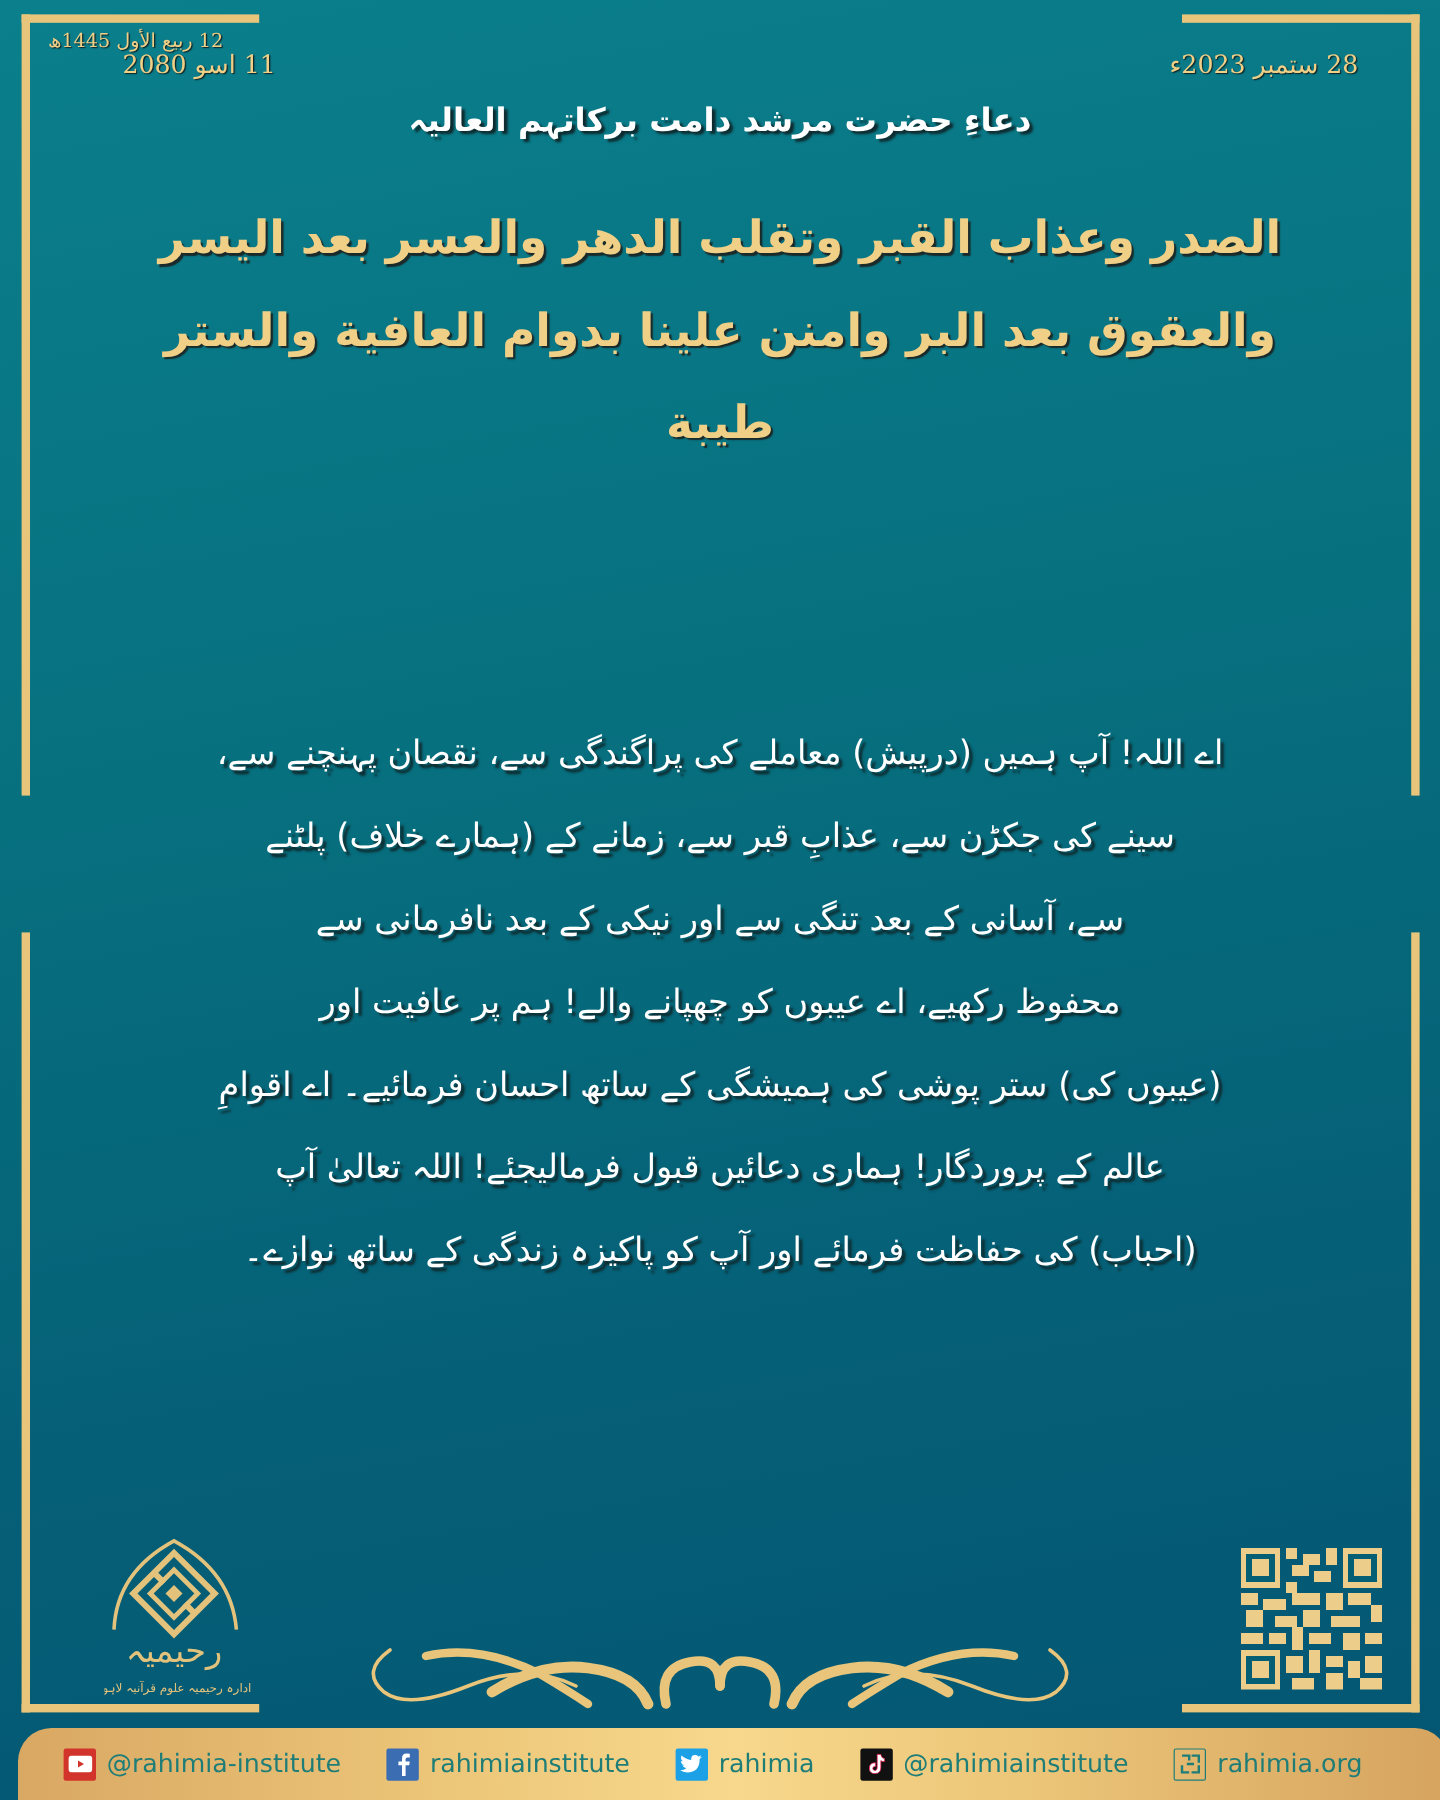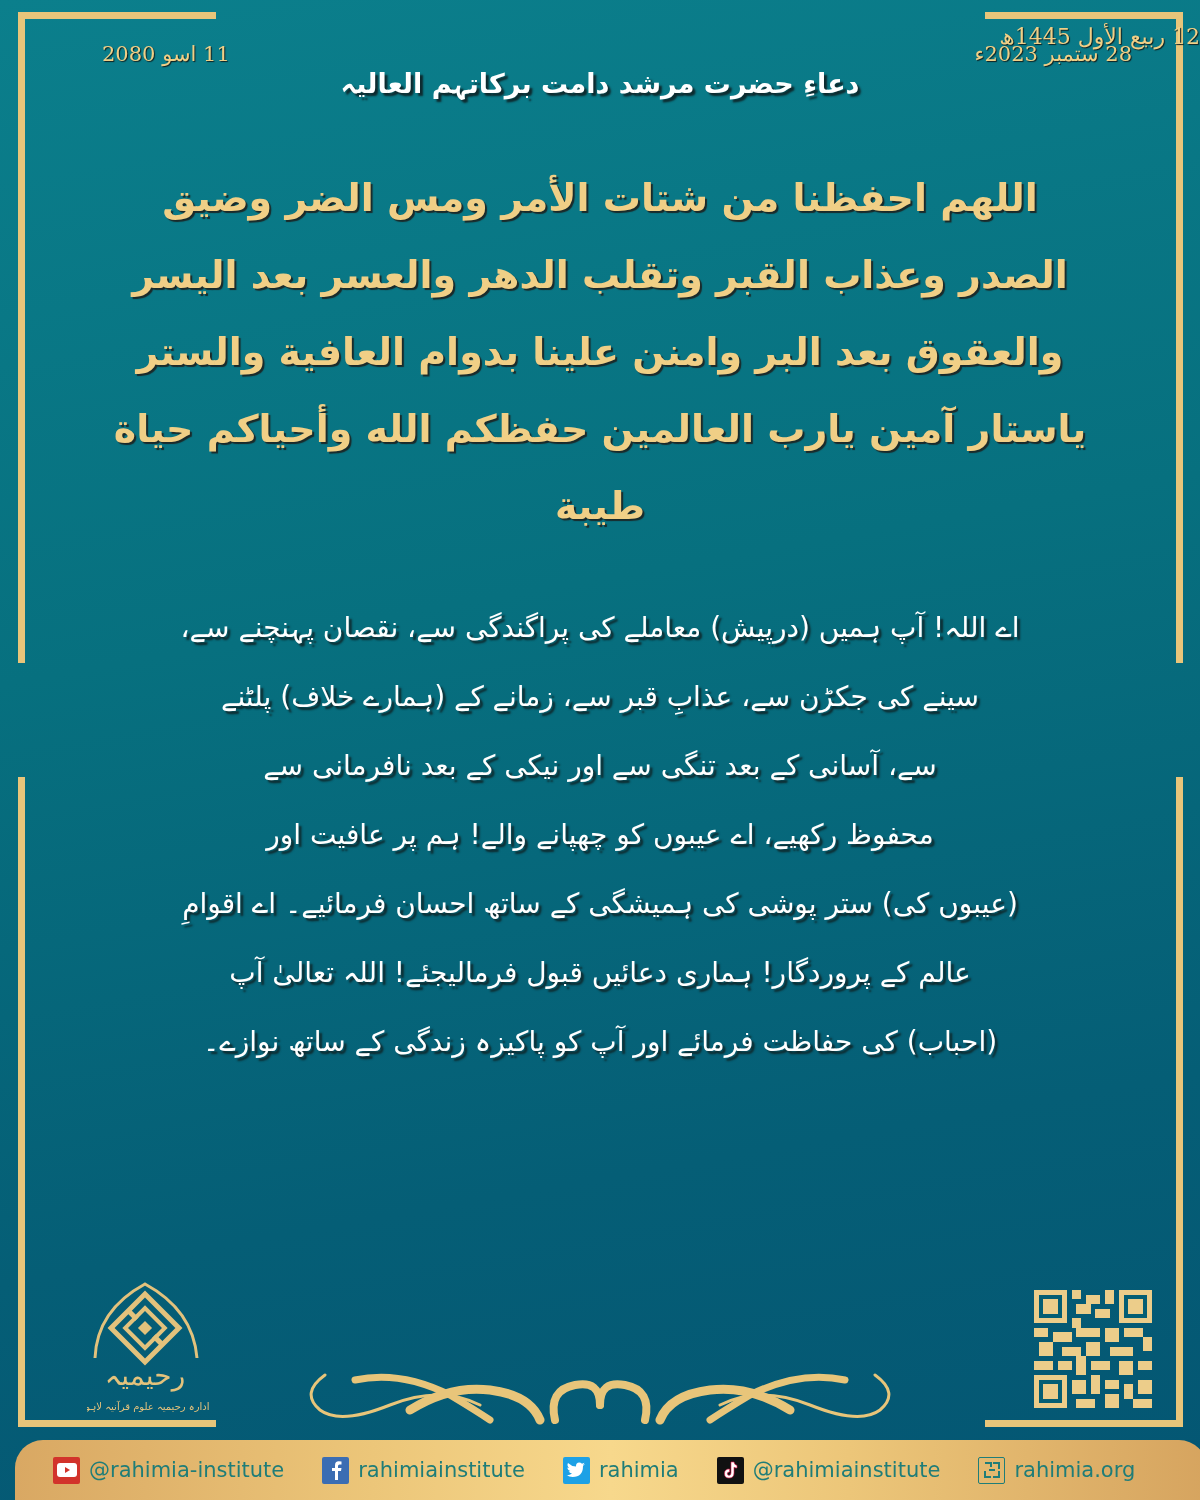--- a/index.html
+++ b/index.html
@@ -7,25 +7,25 @@
   body {
     position:relative;
     background: linear-gradient(170deg, #0b7f8c 0%, #07707f 40%, #055e76 75%, #045673 100%);
     font-family: "DejaVu Sans", sans-serif;
   }
   .bar { position:absolute; background:#e8c57a; }
   .txt-gold { color:#f0cf86; text-shadow: 2px 2px 1px #1a2a2a; }
   .txt-white { color:#ffffff; text-shadow: 3px 3px 2px #0e2a2e; }
 
   .date { position:absolute; top:42px; font-family:"DejaVu Serif", serif; font-size:21px; color:#f0cf86; text-shadow:1px 1px 1px #102020; direction:rtl; }
-  #date-hijri { top:24px; left:0; width:1200px; text-align:right; font-size:22px; }
+  #date-hijri { top:24px; left:0; width:1200px; text-align:left; font-size:16px;padding-left:40px; }
   #date-greg { right:68px; }
   #date-bikrami { left:86px;margin-left:16px; }
 
-  #heading { position:absolute; top:68px; left:0; width:1200px; text-align:center; font-size:27px; font-weight:bold; direction:rtl; }
+  #heading { position:absolute; top:84px; left:0; width:1200px; text-align:center; font-size:27px; font-weight:bold; direction:rtl; }
 
   #arabic { position:absolute; top:160px; left:100px; width:1000px; direction:rtl; text-align:center; font-size:38px; font-weight:bold; line-height:77px; }
   #arabic .line { display:block; }
 
   #urdu { position:absolute; top:593px; left:120px; width:960px; direction:rtl; text-align:center; font-size:28px; line-height:69px; }
   #urdu .line { display:block; }
 
   #logo { position:absolute; left:40px; top:1280px; width:130px; height:160px;margin-left:47px; }
   #ornament { position:absolute; left:300px; top:1365px; width:600px; height:60px; }
   #qr { position:absolute; left:1033px; top:1290px; width:120px; height:118px; }
@@ -52,24 +52,22 @@
 <div class="bar" style="left:1176px; top:777px; width:7px; height:650px;"></div>
 <div class="bar" style="left:985px; top:1420px; width:198px; height:7px;"></div>
 
 <div id="date-hijri" class="date">12 ربیع الأول 1445ھ</div>
 <div id="date-greg" class="date">28 ستمبر 2023ء</div>
 <div id="date-bikrami" class="date">11 اسو 2080</div>
 
 <div id="heading" class="txt-white">دعاءِ حضرت مرشد دامت برکاتہم العالیہ</div>
 
 <div id="arabic" class="txt-gold">
-  <span class="line">اللهم احفظنا من شتات الأمر ومس الضر وضيق</span>
   <span class="line">الصدر وعذاب القبر وتقلب الدهر والعسر بعد اليسر</span>
   <span class="line">والعقوق بعد البر وامنن علينا بدوام العافية والستر</span>
-  <span class="line">ياستار آمين يارب العالمين حفظكم الله وأحياكم حياة</span>
   <span class="line">طيبة</span>
 </div>
 
 <div id="urdu" class="txt-white">
   <span class="line">اے اللہ! آپ ہمیں (درپیش) معاملے کی پراگندگی سے، نقصان پہنچنے سے،</span>
   <span class="line">سینے کی جکڑن سے، عذابِ قبر سے، زمانے کے (ہمارے خلاف) پلٹنے</span>
   <span class="line">سے، آسانی کے بعد تنگی سے اور نیکی کے بعد نافرمانی سے</span>
   <span class="line">محفوظ رکھیے، اے عیبوں کو چھپانے والے! ہم پر عافیت اور</span>
   <span class="line">(عیبوں کی) ستر پوشی کی ہمیشگی کے ساتھ احسان فرمائیے۔ اے اقوامِ</span>
   <span class="line">عالم کے پروردگار! ہماری دعائیں قبول فرمالیجئے! اللہ تعالیٰ آپ</span>

